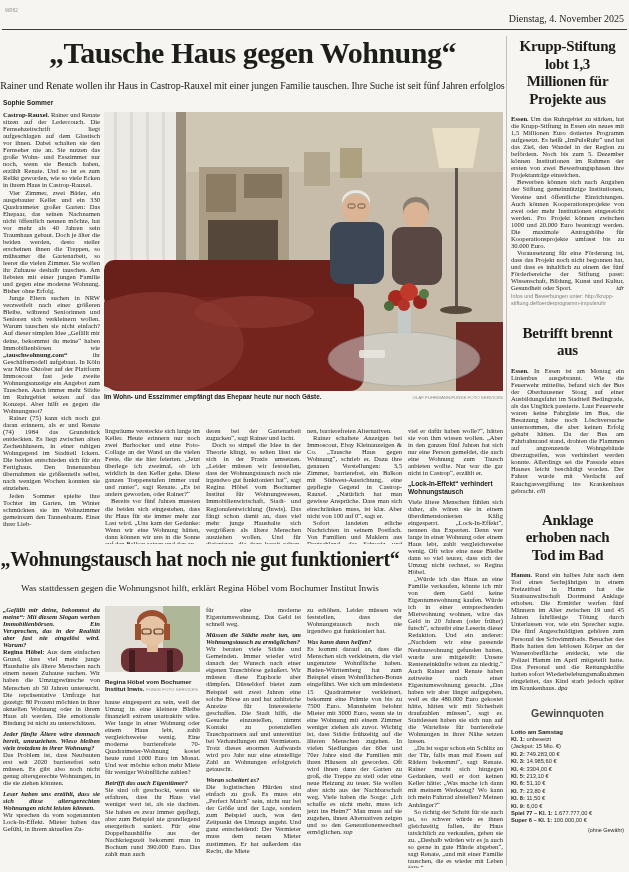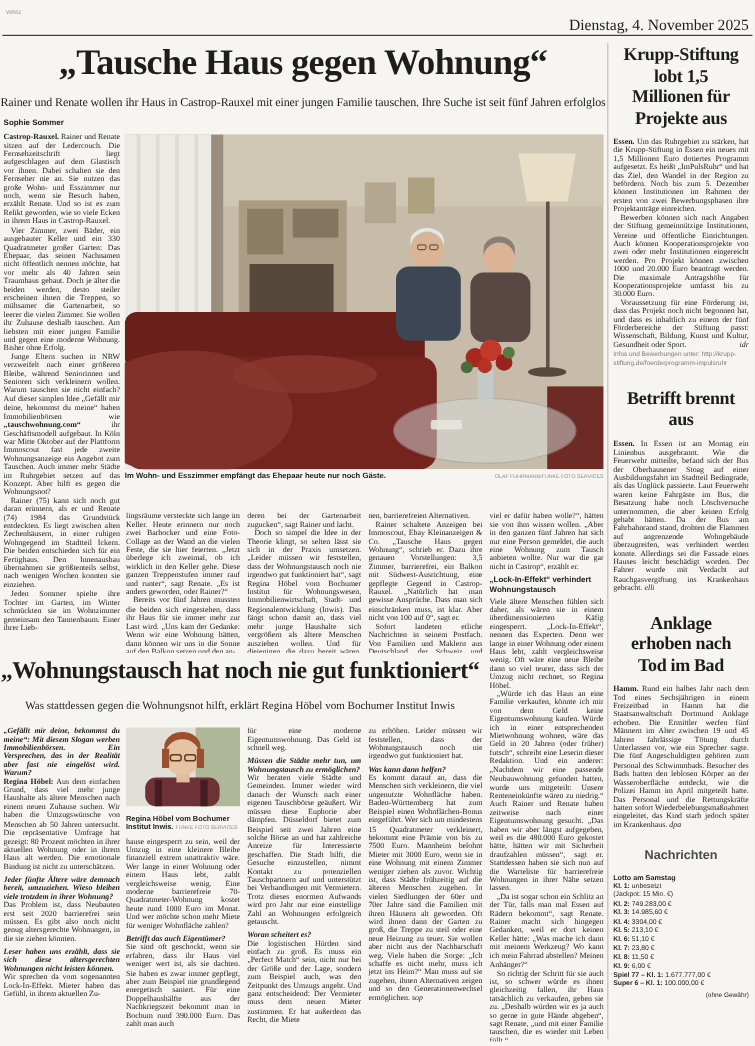--- a/index.html
+++ b/index.html
@@ -3,21 +3,21 @@
 <meta charset="utf-8">
 <style>
   html,body{margin:0;padding:0;background:#e8e7e3;}
   .page{position:relative;width:629px;height:872px;background:#f6f5f1;
         font-family:"Liberation Serif",serif;color:#1d1d1b;overflow:hidden;margin:0 auto;}
   
   .ed{position:absolute;left:5px;top:8px;font-family:"Liberation Sans",sans-serif;
       font-size:4.6px;color:#97948e;}
   .section{position:absolute;left:0;top:9px;width:100%;text-align:center;
       font-size:13.5px;font-weight:bold;letter-spacing:1px;}
-  .pdate{position:absolute;right:5px;top:13px;font-size:13px;}
+  .pdate{position:absolute;right:5px;top:13px;font-size:10px;}
   .toprule{position:absolute;left:2px;top:29px;width:625px;border-top:1px solid #3d3c39;}
   .vrule{position:absolute;left:506px;top:36px;height:830px;border-left:1px solid #c2bfb8;}
   
   .h-main{position:absolute;left:0;top:36px;width:505px;text-align:center;
       font-size:30px;line-height:34px;font-weight:600;letter-spacing:-0.5px;white-space:nowrap;}
   .h-sub{position:absolute;left:0;top:80px;width:505px;text-align:center;
       font-size:10px;letter-spacing:-0.1px;white-space:nowrap;}
   .byline{position:absolute;left:3px;top:99px;font-family:"Liberation Sans",sans-serif;
       font-weight:bold;font-size:6.6px;}
   
@@ -199,33 +199,33 @@
   </div>
 
   <div class="col" style="left:307px;top:606px;width:95px;height:262px;">
     <p class="bp">zu erhöhen. Leider müssen wir feststellen, dass der Wohnungstausch noch nie irgendwo gut funktioniert hat.</p>
     <p class="q">Was kann dann helfen?</p>
     <p class="bp"><span>Es kommt darauf an, dass die Menschen sich verkleinern, die viel ungenutzte Wohnfläche haben. Baden-Württemberg hat zum Beispiel einen Wohnflächen-Bonus eingeführt. Wer sich um mindestens 15 Quadratmeter verkleinert, bekommt eine Prämie von bis zu 7500 Euro. Mannheim belohnt Mieter mit 3000 Euro, wenn sie in eine Wohnung mit einem Zimmer weniger ziehen als zuvor. Wichtig ist, dass Städte frühzeitig auf die älteren Menschen zugehen. In vielen Siedlungen der 60er und 70er Jahre sind die Familien mit ihren Häusern alt geworden. Oft wird ihnen dann der Garten zu groß, die Treppe zu steil oder eine neue Heizung zu teuer. Sie wollen aber nicht aus der Nachbarschaft weg. Viele haben die Sorge: „Ich schaffe es nicht mehr, muss ich jetzt ins Heim?“ Man muss auf sie zugehen, ihnen Alternativen zeigen und so den Generationenwechsel ermöglichen.</span> <span class="sign">sop</span></p>
   </div>
 
   <div class="sidebar">
 
-    <div class="sb-h first">Krupp-Stiftung lobt 1,5 Millionen für Projekte aus</div>
+    <div class="sb-h first">Krupp-Stiftung lobt 1,3 Millionen für Projekte aus</div>
     <p class="bp"><b class="dl">Essen.</b> <span>Um das Ruhrgebiet zu stärken, hat die Krupp-Stiftung in Essen ein neues mit 1,5 Millionen Euro dotiertes Programm aufgesetzt. Es heißt „ImPulsRuhr“ und hat das Ziel, den Wandel in der Region zu befördern. Noch bis zum 5. Dezember können Institutionen im Rahmen der ersten von zwei Bewerbungsphasen ihre Projektanträge einreichen.</span></p>
     <p class="bp ind">Bewerben können sich nach Angaben der Stiftung gemeinnützige Institutionen, Vereine und öffentliche Einrichtungen. Auch können Kooperationsprojekte von zwei oder mehr Institutionen eingereicht werden. Pro Projekt können zwischen 1000 und 20.000 Euro beantragt werden. Die maximale Antragshöhe für Kooperationsprojekte umfasst bis zu 30.000 Euro.</p>
     <p class="bp ind"><span>Voraussetzung für eine Förderung ist, dass das Projekt noch nicht begonnen hat, und dass es inhaltlich zu einem der fünf Förderbereiche der Stiftung passt: Wissenschaft, Bildung, Kunst und Kultur, Gesundheit oder Sport.</span><span class="sign-r">idr</span></p>
     <div class="info">Infos und Bewerbungen unter: http://krupp-stiftung.de/foerderprogramm-impulsruhr</div>
 
     <div class="sb-h" style="margin-top:18px;">Betrifft brennt aus</div>
     <p class="bp"><b class="dl">Essen.</b> <span>In Essen ist am Montag ein Linienbus ausgebrannt. Wie die Feuerwehr mitteilte, befand sich der Bus der Oberhausener Stoag auf einer Ausbildungsfahrt im Stadtteil Bedingrade, als das Unglück passierte. Laut Feuerwehr waren keine Fahrgäste im Bus, die Besatzung habe noch Löschversuche unternommen, die aber keinen Erfolg gehabt hätten. Da der Bus am Fahrbahnrand stand, drohten die Flammen auf angrenzende Wohngebäude überzugreifen, was verhindert werden konnte. Allerdings sei die Fassade eines Hauses leicht beschädigt worden. Der Fahrer wurde mit Verdacht auf Rauchgasvergiftung ins Krankenhaus gebracht.</span> <span class="sign">elli</span></p>
 
     <div class="sb-h" style="margin-top:18px;">Anklage erhoben nach Tod im Bad</div>
     <p class="bp"><b class="dl">Hamm.</b> <span>Rund ein halbes Jahr nach dem Tod eines Sechsjährigen in einem Freizeitbad in Hamm hat die Staatsanwaltschaft Dortmund Anklage erhoben. Die Ermittler werfen fünf Männern im Alter zwischen 19 und 45 Jahren fahrlässige Tötung durch Unterlassen vor, wie ein Sprecher sagte. Die fünf Angeschuldigten gehören zum Personal des Schwimmbads. Besucher des Bads hatten den leblosen Körper an der Wasseroberfläche entdeckt, wie die Polizei Hamm im April mitgeteilt hatte. Das Personal und die Rettungskräfte hatten sofort Wiederbelebungsmaßnahmen eingeleitet, das Kind starb jedoch später im Krankenhaus.</span> <span class="sign">dpa</span></p>
 
-    <div class="gq-title">Nachrichten</div>
+    <div class="gq-title">Gewinnquoten</div>
     <div class="lsub">Lotto am Samstag</div>
     <div class="lrow"><span class="ll">Kl. 1:</span> <span>unbesetzt</span></div>
     <div class="lrow"><span class="ll"></span><span>(Jackpot: 15 Mio. €)</span></div>
     <div class="lrow"><span class="ll">Kl. 2:</span> <span>749.283,00 €</span></div>
     <div class="lrow"><span class="ll">Kl. 3:</span> <span>14.985,60 €</span></div>
     <div class="lrow"><span class="ll">Kl. 4:</span> <span>3304,00 €</span></div>
     <div class="lrow"><span class="ll">Kl. 5:</span> <span>213,10 €</span></div>
     <div class="lrow"><span class="ll">Kl. 6:</span> <span>51,10 €</span></div>
     <div class="lrow"><span class="ll">Kl. 7:</span> <span>23,80 €</span></div>
     <div class="lrow"><span class="ll">Kl. 8:</span> <span>11,50 €</span></div>

